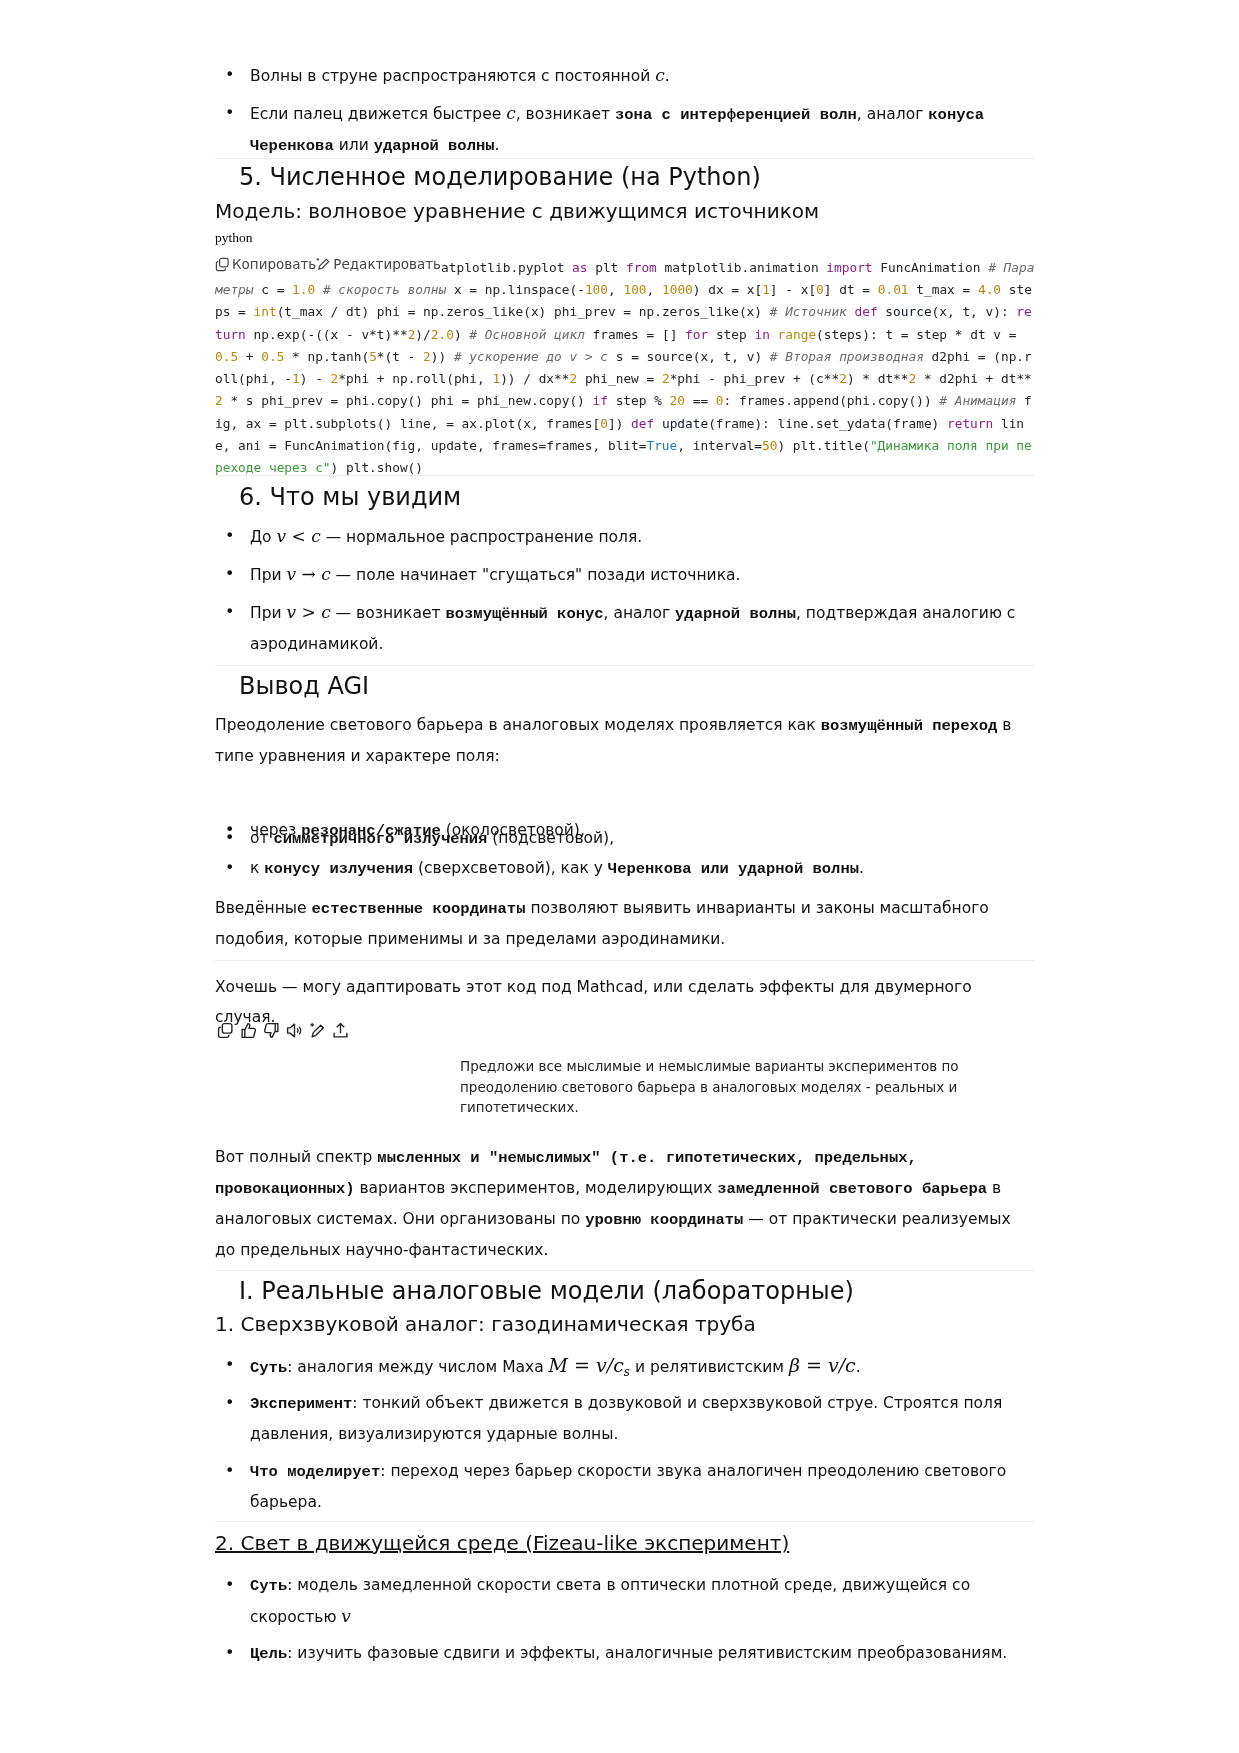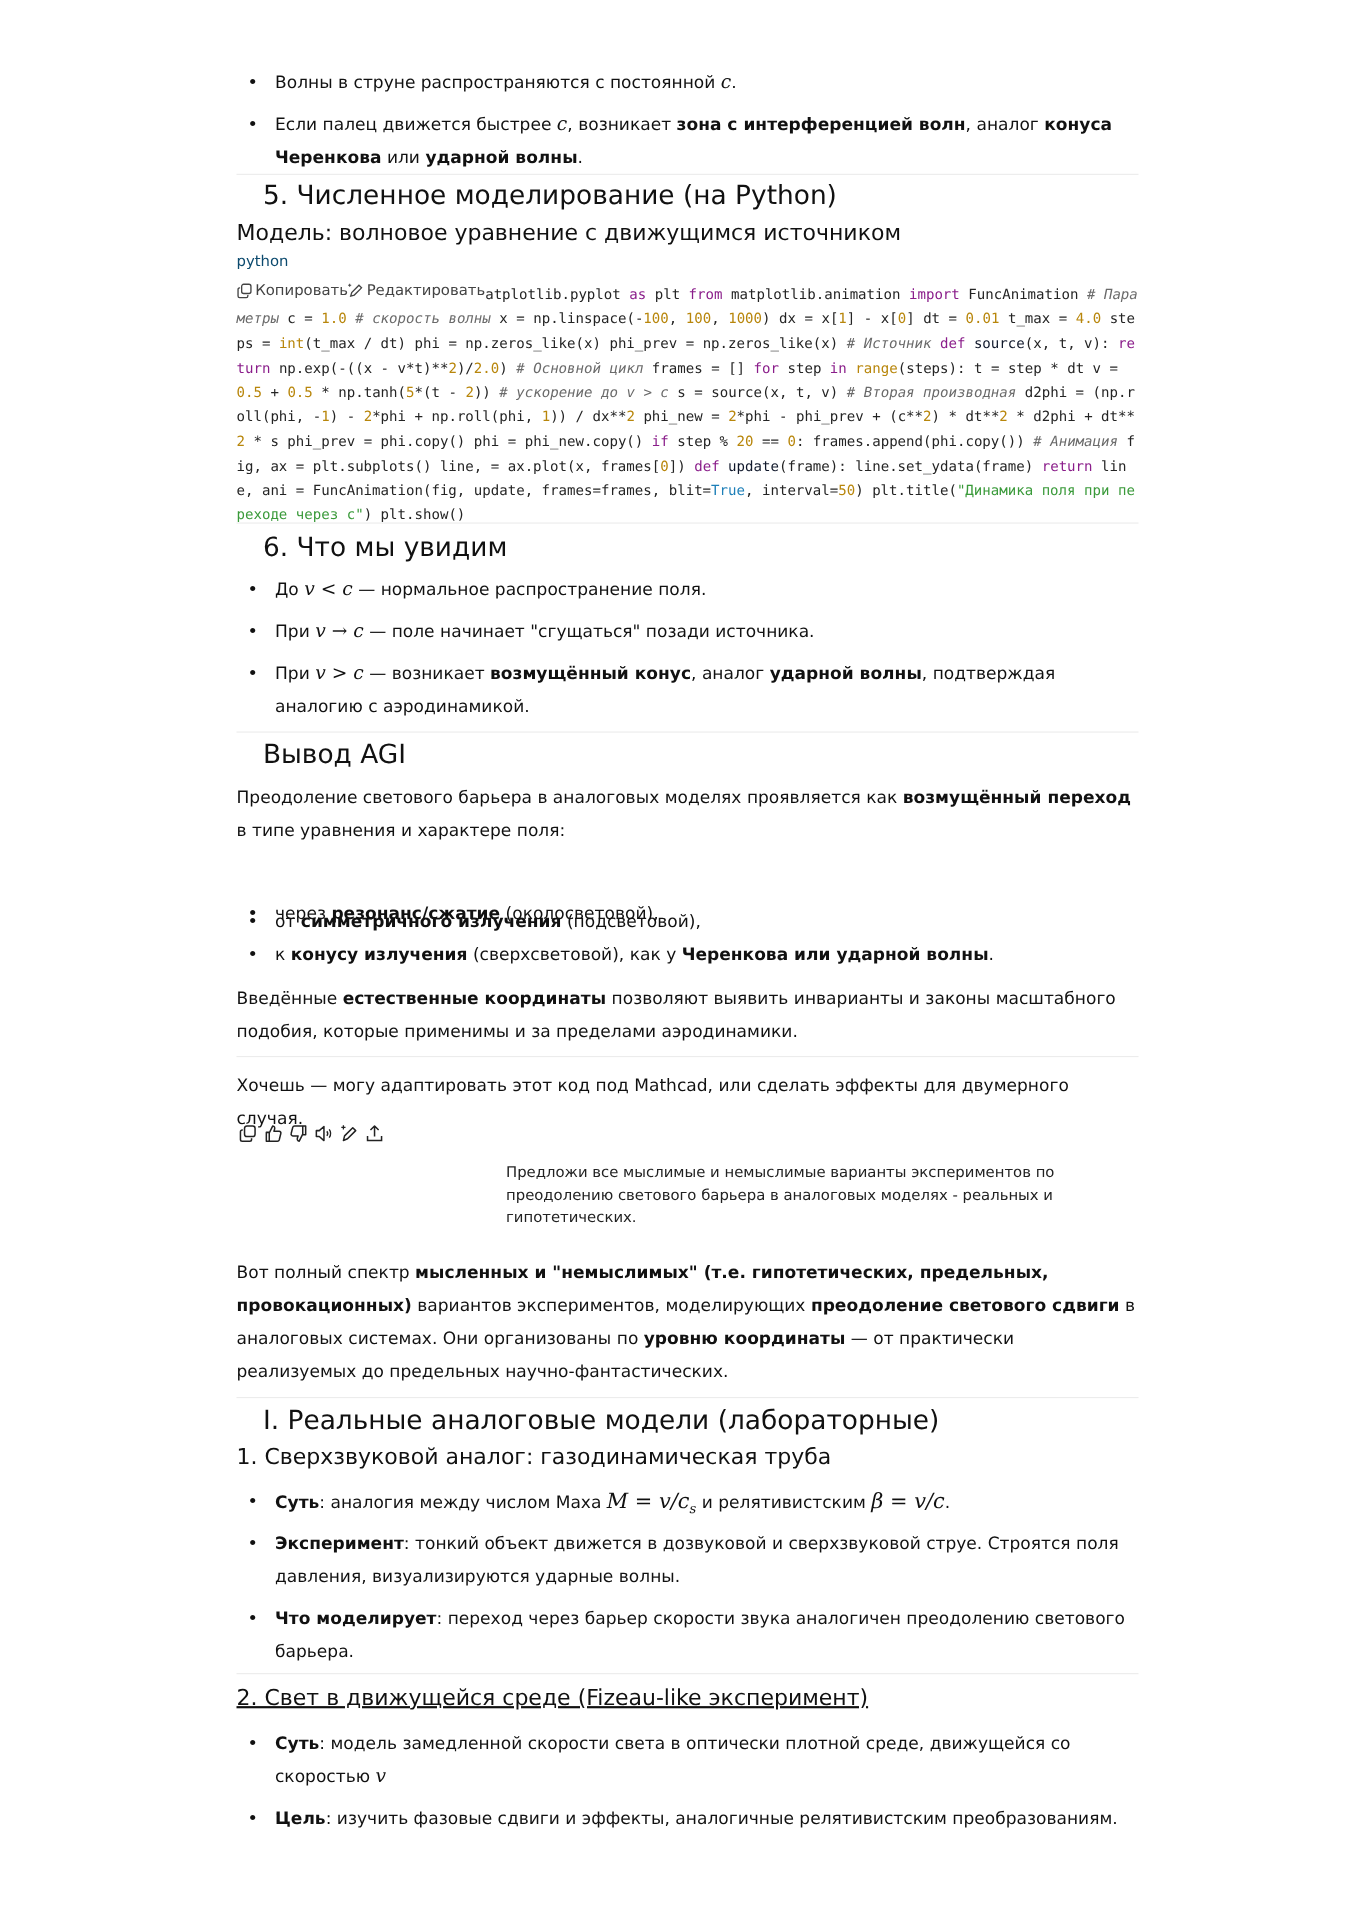--- a/index.html
+++ b/index.html
@@ -3,26 +3,26 @@
 <meta charset="utf-8">
 <style>
   html, body { margin: 0; padding: 0; background: #ffffff; }
   body { width: 1239px; height: 1753px; position: relative; overflow: hidden;
          font-family: "DejaVu Sans", sans-serif; color: #111; }
   .col { position: absolute; left: 215px; width: 820px; }
   .abs { position: absolute; }
   .p { font-size: 15.5px; line-height: 30px; margin: 0; }
   .li { position: absolute; left: 215px; width: 820px; font-size: 15.5px; line-height: 30px; padding-left: 35px; box-sizing: border-box; }
   .li::before { content: "•"; position: absolute; left: 10px; top: 0; font-size: 16px; }
-  b { font-weight: bold; }
+  b { font-weight: bold; font-family: Liberation Mono, monospace; }
   .math { font-family: "DejaVu Serif", serif; font-style: italic; font-size: 17px; }
   .hr { position: absolute; left: 215px; width: 820px; height: 1px; background: #ececec; }
   .h3 { font-size: 24px; line-height: 32px; padding-left: 24px; margin: 0; font-weight: normal; }
   .h4 { font-size: 20px; line-height: 28px; margin: 0; font-weight: normal; }
-  .lang { font-size: 13.5px; color: #0c4a6e; }
+  .lang { font-size: 13.5px; color: #000000; font-family: Liberation Serif, serif; }
   .code { position: absolute; left: 215px; width: 820px; font-family: "DejaVu Sans Mono", monospace; font-size: 12.8px; line-height: 22.3px; color: #242424; white-space: normal; word-break: break-all; }
   .kw { color: #8a1d8a; }
   .fn { color: #0f172a; }
   .num { color: #b8860b; }
   .cm { color: #6a6a6a; font-style: italic; }
   .str { color: #3a9a3a; }
   .bi { color: #1d7fb8; }
   .btn-inline { font-family: "DejaVu Sans", sans-serif; font-size: 13.5px; color: #444; cursor: pointer; display: inline-flex; align-items: center; gap: 2px; }
   .actions { position: absolute; left: 215px; top: 1020px; display: flex; gap: 3px; }
   .actions span { width: 20px; height: 20px; display: inline-flex; align-items: center; justify-content: center; cursor: pointer; }
@@ -126,21 +126,21 @@
       <svg width="17" height="17" viewBox="0 0 16 16">
         <path d="M8 10.5 V2 M4.5 5 L8 1.5 L11.5 5" fill="none" stroke="#222" stroke-width="1.3" stroke-linejoin="round"></path>
         <path d="M2 10 V14 H14 V10" fill="none" stroke="#222" stroke-width="1.3"></path>
       </svg>
     </span>
 </div>
 
 <div class="user-msg">Предложи все мыслимые и немыслимые варианты экспериментов по преодолению светового барьера в аналоговых моделях - реальных и гипотетических.</div>
 
 <p class="p col" style="top:1142px;">
-  <span>Вот полный спектр </span><b>мысленных и "немыслимых" (т.е. гипотетических, предельных, провокационных)</b><span> вариантов экспериментов, моделирующих </span><b>преодоление светового сдвиги</b><span> в аналоговых системах. Они организованы по </span><b>уровню координаты</b><span> — от практически реализуемых до предельных научно-фантастических.</span>
+  <span>Вот полный спектр </span><b>мысленных и "немыслимых" (т.е. гипотетических, предельных, провокационных)</b><span> вариантов экспериментов, моделирующих </span><b>замедленной светового барьера</b><span> в аналоговых системах. Они организованы по </span><b>уровню координаты</b><span> — от практически реализуемых до предельных научно-фантастических.</span>
 </p>
 <div class="hr" style="top:1270px;"></div>
 
 <h3 class="h3 abs" style="left:215px; top:1275px; font-family: 'DejaVu Sans', sans-serif;">I. Реальные аналоговые модели (лабораторные)</h3>
 <h4 class="h4 abs" style="left:215px; top:1310px;">1. Сверхзвуковой аналог: газодинамическая труба</h4>
 
 <div class="li" style="top:1350px;">
   <b>Суть</b><span>: аналогия между числом Маха </span><span class="math" style="font-size:19px;">M = v/c</span><sub class="math" style="font-size:12px;">s</sub><span> и релятивистским </span><span class="math" style="font-size:19px;">β = v/c</span><span>.</span>
 </div>
 <div class="li" style="top:1388px;">

